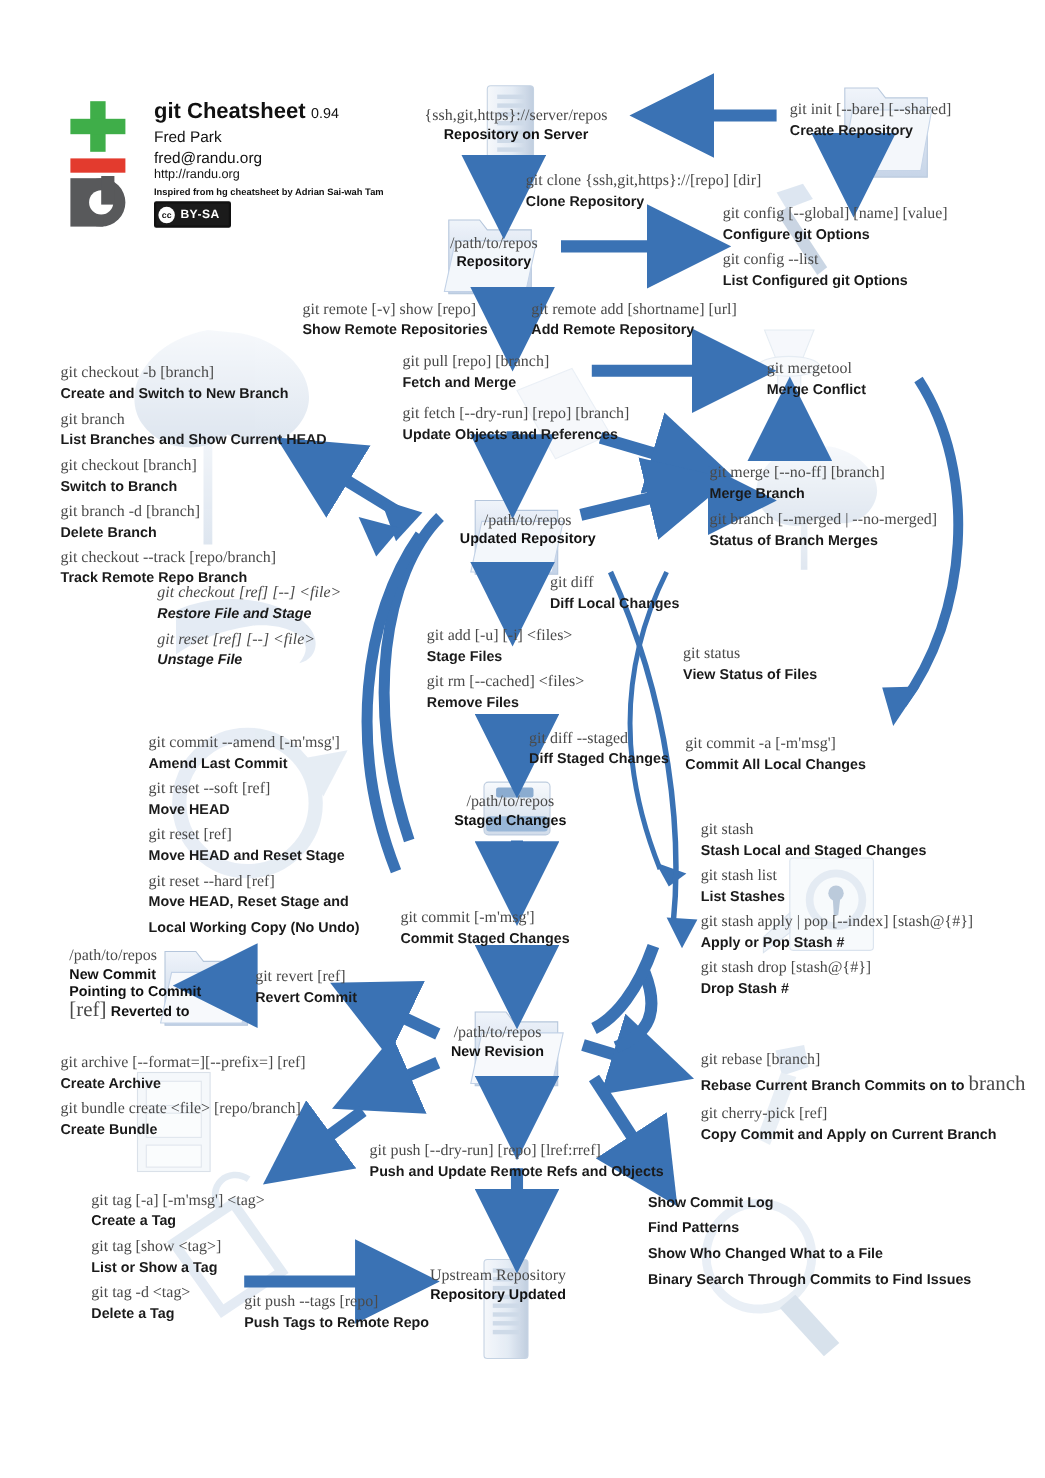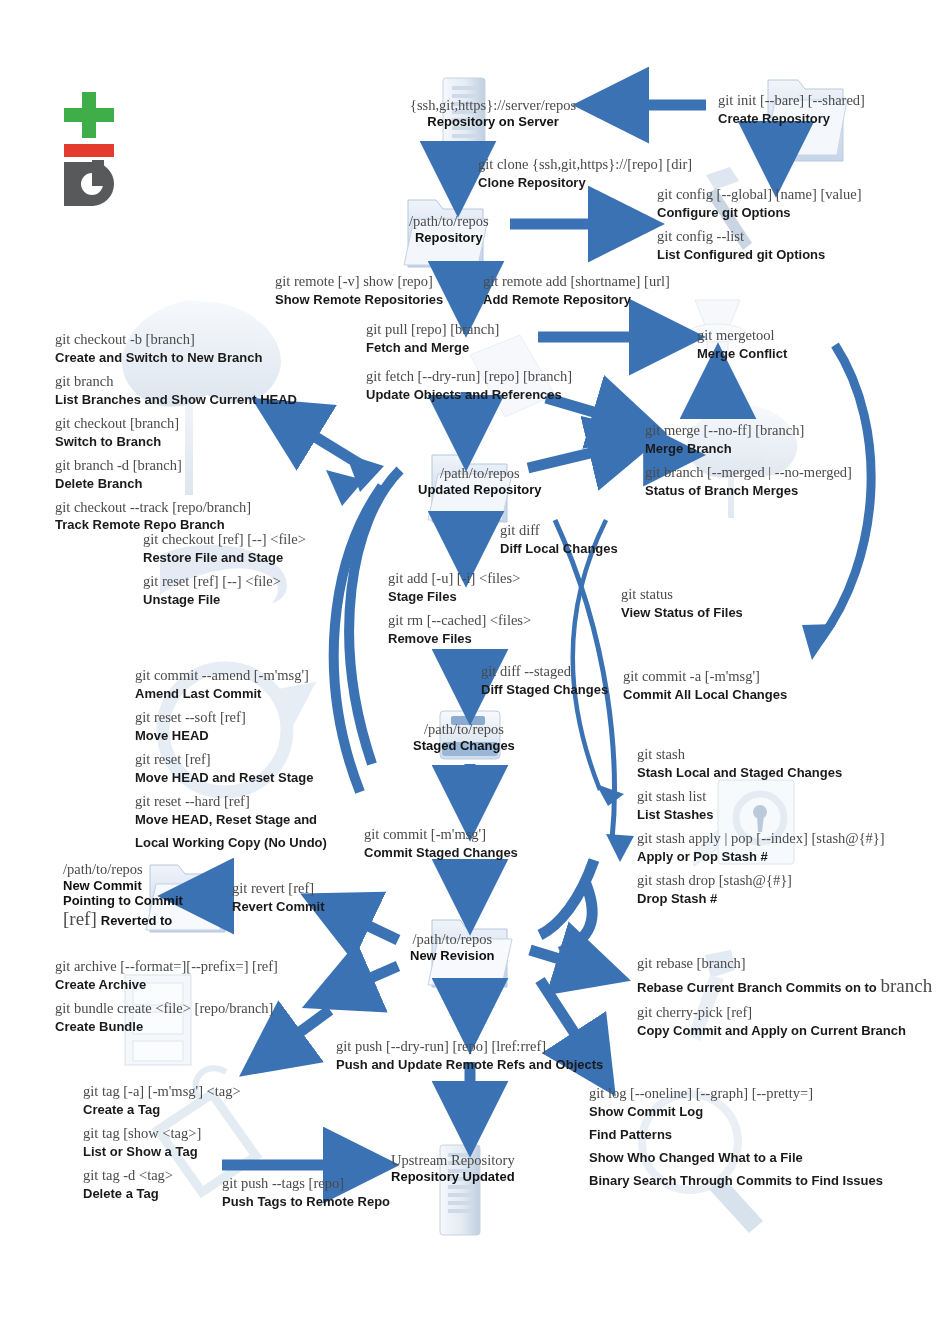--- a/index.html
+++ b/index.html
@@ -264,23 +264,35 @@
 <div id="header">
   <svg id="gitlogo" viewBox="0 0 68 120">
     <rect x="20" y="4" width="14" height="46" fill="#3fae49"></rect>
     <rect x="2" y="20" width="50" height="14" fill="#3fae49"></rect>
     <rect x="2" y="56" width="50" height="13" fill="#e33b2e"></rect>
     <path d="M30 74 a22 22 0 1 0 0 44 a22 22 0 0 0 0 -44 z M30 86 a10 10 0 1 1 0 20 a10 10 0 0 1 0 -20 z" fill="#58595b"></path>
     <rect x="2" y="74" width="30" height="44" fill="#58595b"></rect>
     <circle cx="30" cy="96" r="11" fill="#ffffff"></circle>
     <rect x="30" y="72" width="12" height="26" fill="#58595b"></rect>
   </svg>
-</div>
-
-<div class="node" style="left:386px;top:97px;margin-left:24px;">
+  <div id="headtext">
+    <div>
+      <span class="h-title">git Cheatsheet</span><span class="h-ver">0.94</span>
+    </div>
+    <div class="h-line">Fred Park</div>
+    <div class="h-line">fred@randu.org</div>
+    <div class="h-small">http://randu.org</div>
+    <div class="h-tiny">Inspired from hg cheatsheet by Adrian Sai-wah Tam</div>
+    <div id="ccbadge">
+      <span class="cc">cc</span><span class="bysa">BY-SA</span>
+    </div>
+  </div>
+</div>
+
+<div class="node" style="left:386px;top:97px;">
   <div class="path">{ssh,git,https}://server/repos</div>
   <div class="lbl">Repository on Server</div>
 </div>
 
 <div class="node" style="left:409px;top:213px;">
   <div class="path">/path/to/repos</div>
   <div class="lbl">Repository</div>
 </div>
 
 <div class="node" style="left:418px;top:465px;">
@@ -395,21 +407,21 @@
 <div class="blk" style="left:621px;top:586px;">
   <div class="cmd">git status</div>
   <div class="desc">View Status of Files</div>
 </div>
 
 <div class="blk" style="left:623px;top:668px;">
   <div class="cmd">git commit -a [-m'msg']</div>
   <div class="desc">Commit All Local Changes</div>
 </div>
 
-<div class="blk" style="left:143px;top:531px;">
+<div class="blk" style="left:143px;top:531px;font-style:italic;">
   <div class="cmd">git checkout [ref] [--] &lt;file&gt;</div>
   <div class="desc">Restore File and Stage</div>
   <div class="cmd">git reset [ref] [--] &lt;file&gt;</div>
   <div class="desc">Unstage File</div>
 </div>
 
 <div class="blk" style="left:135px;top:667px;">
   <div class="cmd">git commit --amend [-m'msg']</div>
   <div class="desc">Amend Last Commit</div>
   <div class="cmd">git reset --soft [ref]</div>
@@ -475,18 +487,17 @@
   <div class="cmd">git tag -d &lt;tag&gt;</div>
   <div class="desc">Delete a Tag</div>
 </div>
 
 <div class="blk" style="left:222px;top:1175px;">
   <div class="cmd">git push --tags [repo]</div>
   <div class="desc">Push Tags to Remote Repo</div>
 </div>
 
 <div class="blk" style="left:589px;top:1085px;">
-  <div class="cmd">git log [--oneline] [--graph] [--pretty=]</div>
   <div class="desc">Show Commit Log</div>
   <div class="desc">Find Patterns</div>
   <div class="desc">Show Who Changed What to a File</div>
   <div class="desc">Binary Search Through Commits to Find Issues</div>
 </div>
 
 </body></html>

